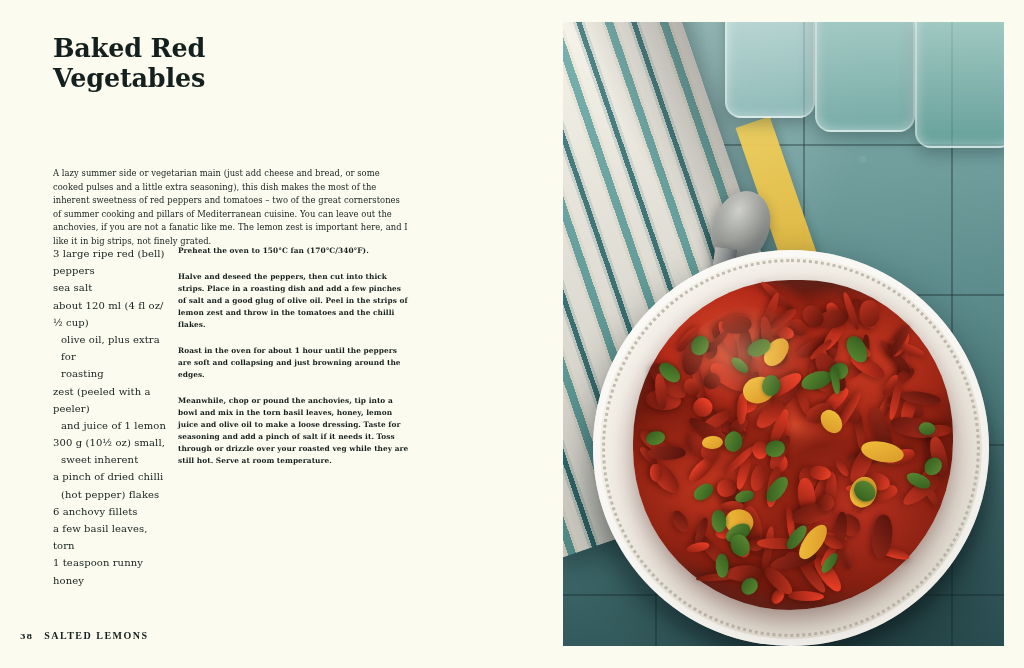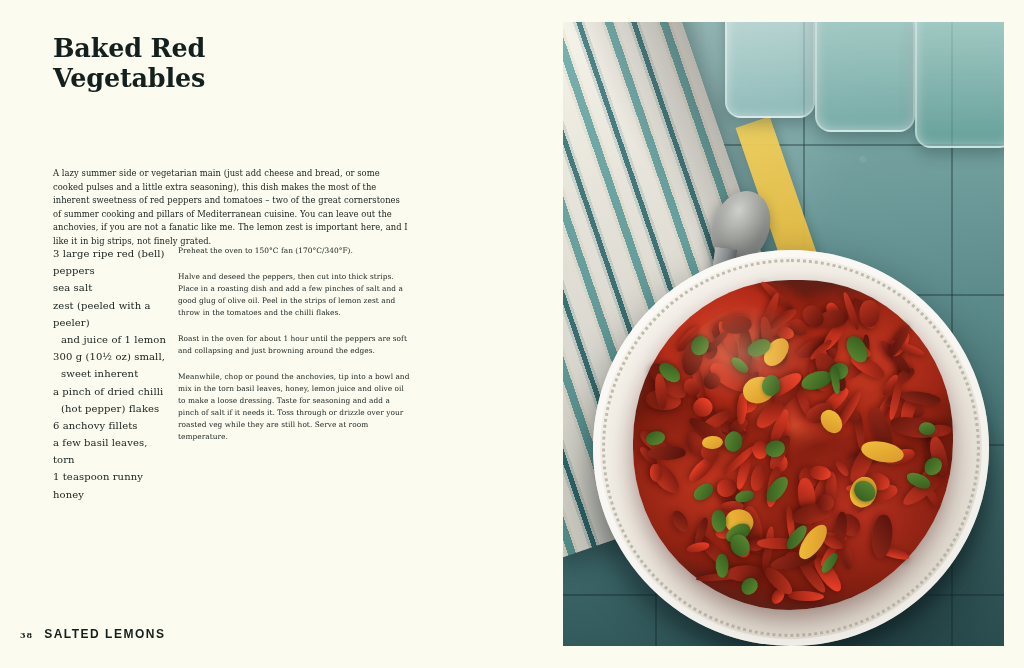--- a/index.html
+++ b/index.html
@@ -103,42 +103,43 @@
     top: 245px;
     width: 232px;
     font-family: "DejaVu Serif", serif;
     font-size: 7.4px;
     line-height: 1.62;
     color: #16211e;
     letter-spacing: 0.04px;
   }
   .method p {
     margin: 0 0 14px 0;
+    font-weight: bold;
   }
   .method p:last-child { margin-bottom: 0; }
 
   .footer {
     position: absolute;
     left: 20px;
     bottom: 27px;
     display: flex;
     align-items: baseline;
     gap: 11px;
   }
   .folio {
     font-family: "DejaVu Serif", serif;
     font-weight: bold;
     font-size: 8px;
     letter-spacing: 1px;
     color: #14201d;
   }
   .book-title {
-    font-family: Liberation Sans, sans-serif;
+    font-family: Liberation Serif, serif;
     font-weight: bold;
-    font-size: 12px;
+    font-size: 10px;
     letter-spacing: 1.5px;
     color: #14201d;
     text-transform: uppercase;
   }
 
   
   .photo {
     position: absolute;
     left: 563px;
     top: 22px;
@@ -362,20 +363,21 @@
     <div class="title-block">
       <h1 class="recipe-title"><span>Baked Red</span><br><span>Vegetables</span></h1>
     </div>
 
 
     <div class="intro">A lazy summer side or vegetarian main (just add cheese and bread, or some cooked pulses and a little extra seasoning), this dish makes the most of the inherent sweetness of red peppers and tomatoes – two of the great cornerstones of summer cooking and pillars of Mediterranean cuisine. You can leave out the anchovies, if you are not a fanatic like me. The lemon zest is important here, and I like it in big strips, not finely grated.</div>
 
     <div class="ingredients">
         <div class="ing"><span>3 large ripe red (bell) peppers</span></div>
         <div class="ing"><span>sea salt</span></div>
+        <div class="ing"><span>about 120 ml (4 fl oz/½ cup)</span><span class="cont">olive oil, plus extra for</span><span class="cont">roasting</span></div>
         <div class="ing"><span>zest (peeled with a peeler)</span><span class="cont">and juice of 1 lemon</span></div>
         <div class="ing"><span>300 g (10½ oz) small,</span><span class="cont">sweet inherent</span></div>
         <div class="ing"><span>a pinch of dried chilli</span><span class="cont">(hot pepper) flakes</span></div>
         <div class="ing"><span>6 anchovy fillets</span></div>
         <div class="ing"><span>a few basil leaves, torn</span></div>
         <div class="ing"><span>1 teaspoon runny honey</span></div>
       </div>
 
     <div class="method">
         <p>Preheat the oven to 150°C fan (170°C/340°F).</p>

